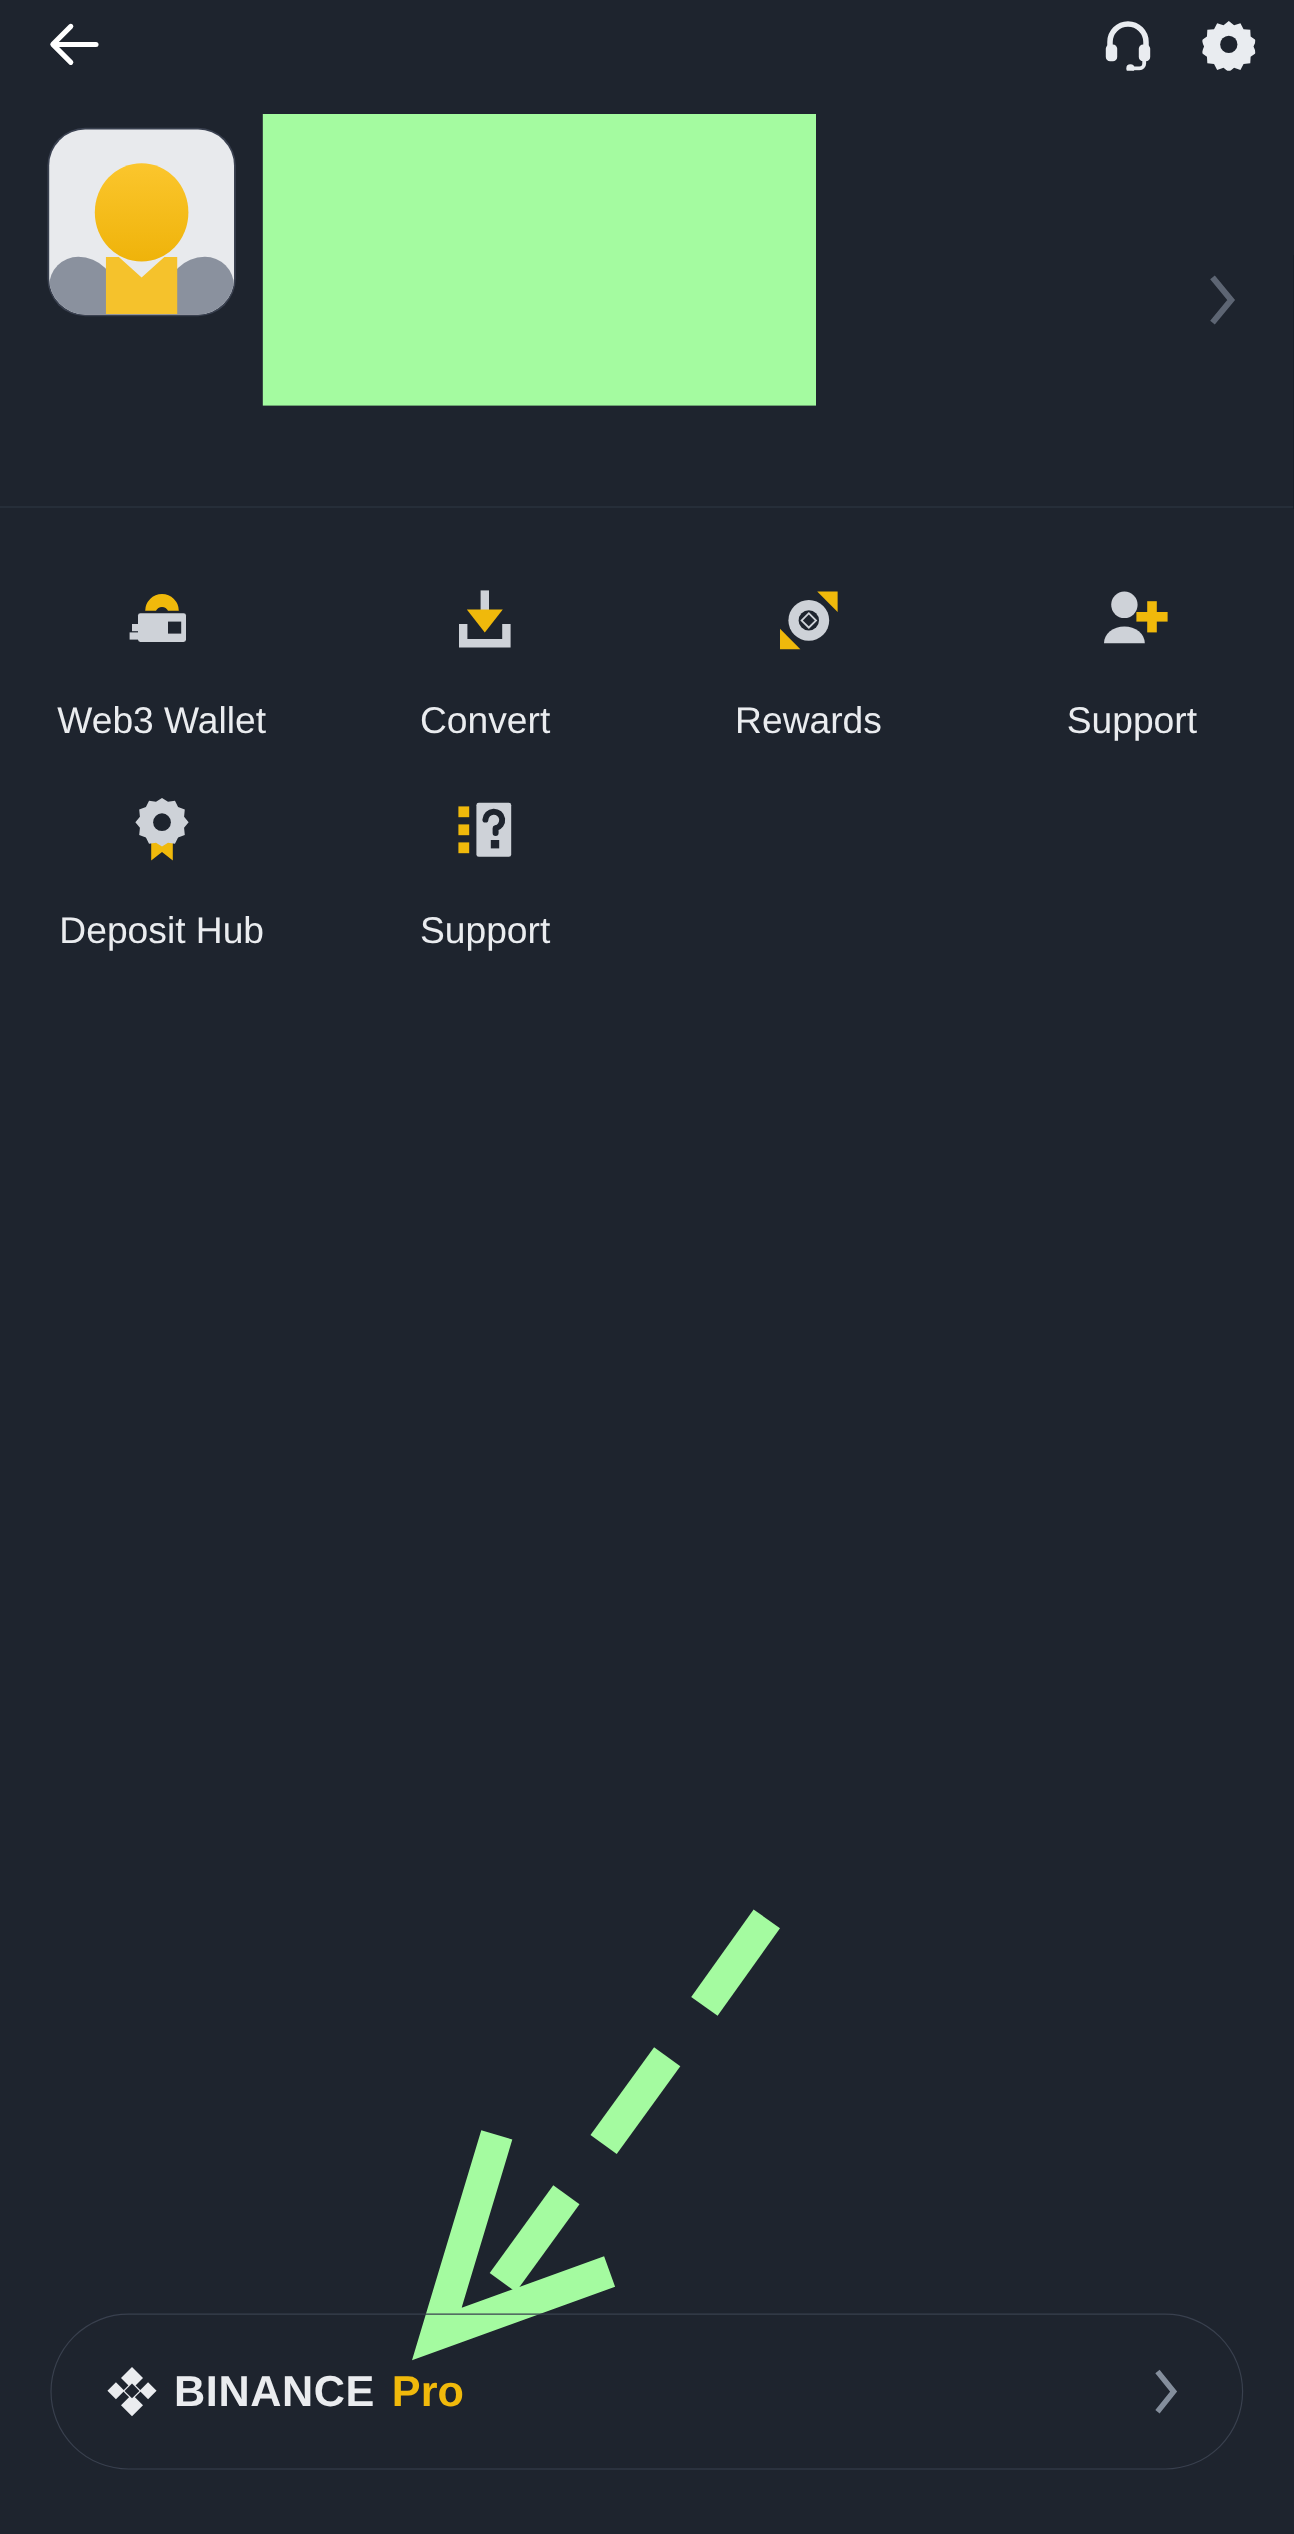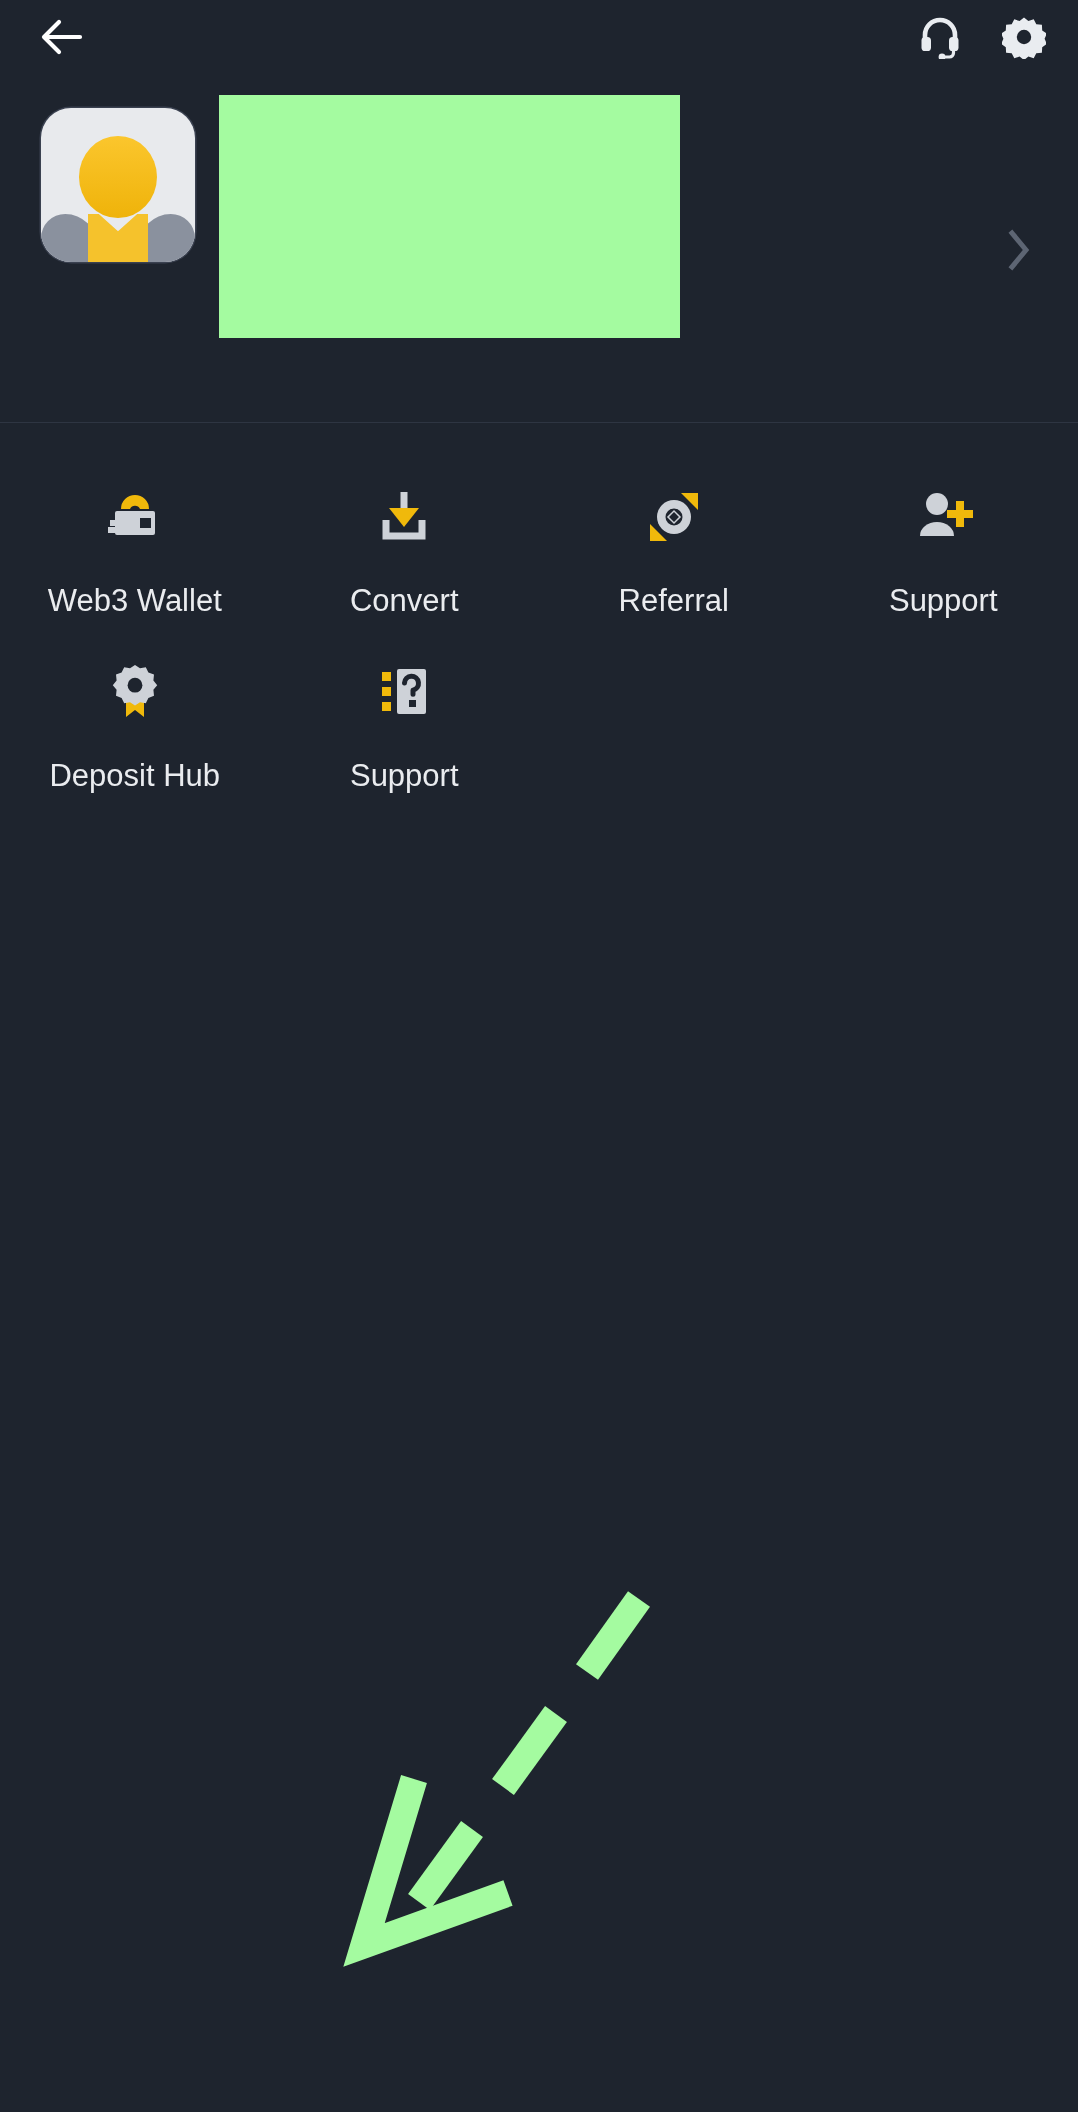--- a/index.html
+++ b/index.html
@@ -265,21 +265,21 @@
       <div class="grid-icon">
         <svg width="62" height="62" viewBox="0 0 62 62">
           <path d="M38 7 L55 7 L55 24 Z" fill="#f0b90b"></path>
           <path d="M24 55 L7 55 L7 38 Z" fill="#f0b90b"></path>
           <circle cx="31" cy="31" r="17" fill="#ced2d8"></circle>
           <circle cx="31" cy="31" r="8.5" fill="#1e242e"></circle>
           <rect x="26" y="26" width="10" height="10" transform="rotate(45 31 31)" fill="#ced2d8"></rect>
           <rect x="27.5" y="27.5" width="7" height="7" transform="rotate(45 31 31)" fill="#1e242e"></rect>
         </svg>
       </div>
-      <div class="grid-label">Referral</div>
+      <div class="grid-label">Rewards</div>
     </div>
 
     <div class="grid-cell">
       <div class="grid-icon">
         <svg width="62" height="62" viewBox="0 0 62 62">
           <circle cx="25" cy="18" r="11" fill="#ced2d8"></circle>
           <path d="M8 50 A17 14 0 0 1 42 50 Z" fill="#ced2d8"></path>
           <rect x="44" y="15" width="8" height="26" fill="#f0b90b"></rect>
           <rect x="35" y="24" width="26" height="8" fill="#f0b90b"></rect>
         </svg>
@@ -317,14 +317,35 @@
     <g stroke="#a4fba0" stroke-width="27" fill="none" stroke-linecap="butt">
       <line x1="639" y1="1599" x2="587" y2="1672"></line>
       <line x1="556" y1="1714" x2="503" y2="1787"></line>
       <line x1="472" y1="1829" x2="419" y2="1902"></line>
     </g>
     <g stroke="#a4fba0" stroke-width="27" fill="none" stroke-linecap="butt" stroke-linejoin="miter">
       <path d="M414 1779 L364 1945 L508 1893"></path>
     </g>
   </svg>
 
+  <div class="pro-pill">
+    <div class="pro-logo">
+      <svg width="42" height="42" viewBox="0 0 42 42">
+        <g fill="#eaecef">
+          <rect x="14.5" y="3.2" width="13" height="13" transform="rotate(45 21 9.7)"></rect>
+          <rect x="2.6" y="15.3" width="10" height="10" transform="rotate(45 7.6 20.3)"></rect>
+          <rect x="29.4" y="15.3" width="10" height="10" transform="rotate(45 34.4 20.3)"></rect>
+          <rect x="14.5" y="25.8" width="13" height="13" transform="rotate(45 21 32.3)"></rect>
+          <rect x="15.6" y="15" width="10.8" height="10.8" transform="rotate(45 21 20.4)"></rect>
+        </g>
+        <rect x="16.6" y="16" width="8.8" height="8.8" transform="rotate(45 21 20.4)" fill="#1e242e"></rect>
+      </svg>
+    </div>
+    <div class="pro-binance">BINANCE</div>
+    <div class="pro-tag">Pro</div>
+    <div class="pro-chevron">
+      <svg width="22" height="38" viewBox="0 0 22 38">
+        <path d="M5 4 L17 19 L5 34" stroke="#848e9c" stroke-width="4.6" fill="none" stroke-linecap="square" stroke-linejoin="miter"></path>
+      </svg>
+    </div>
+  </div>
 
 </div>
 
 </body></html>

